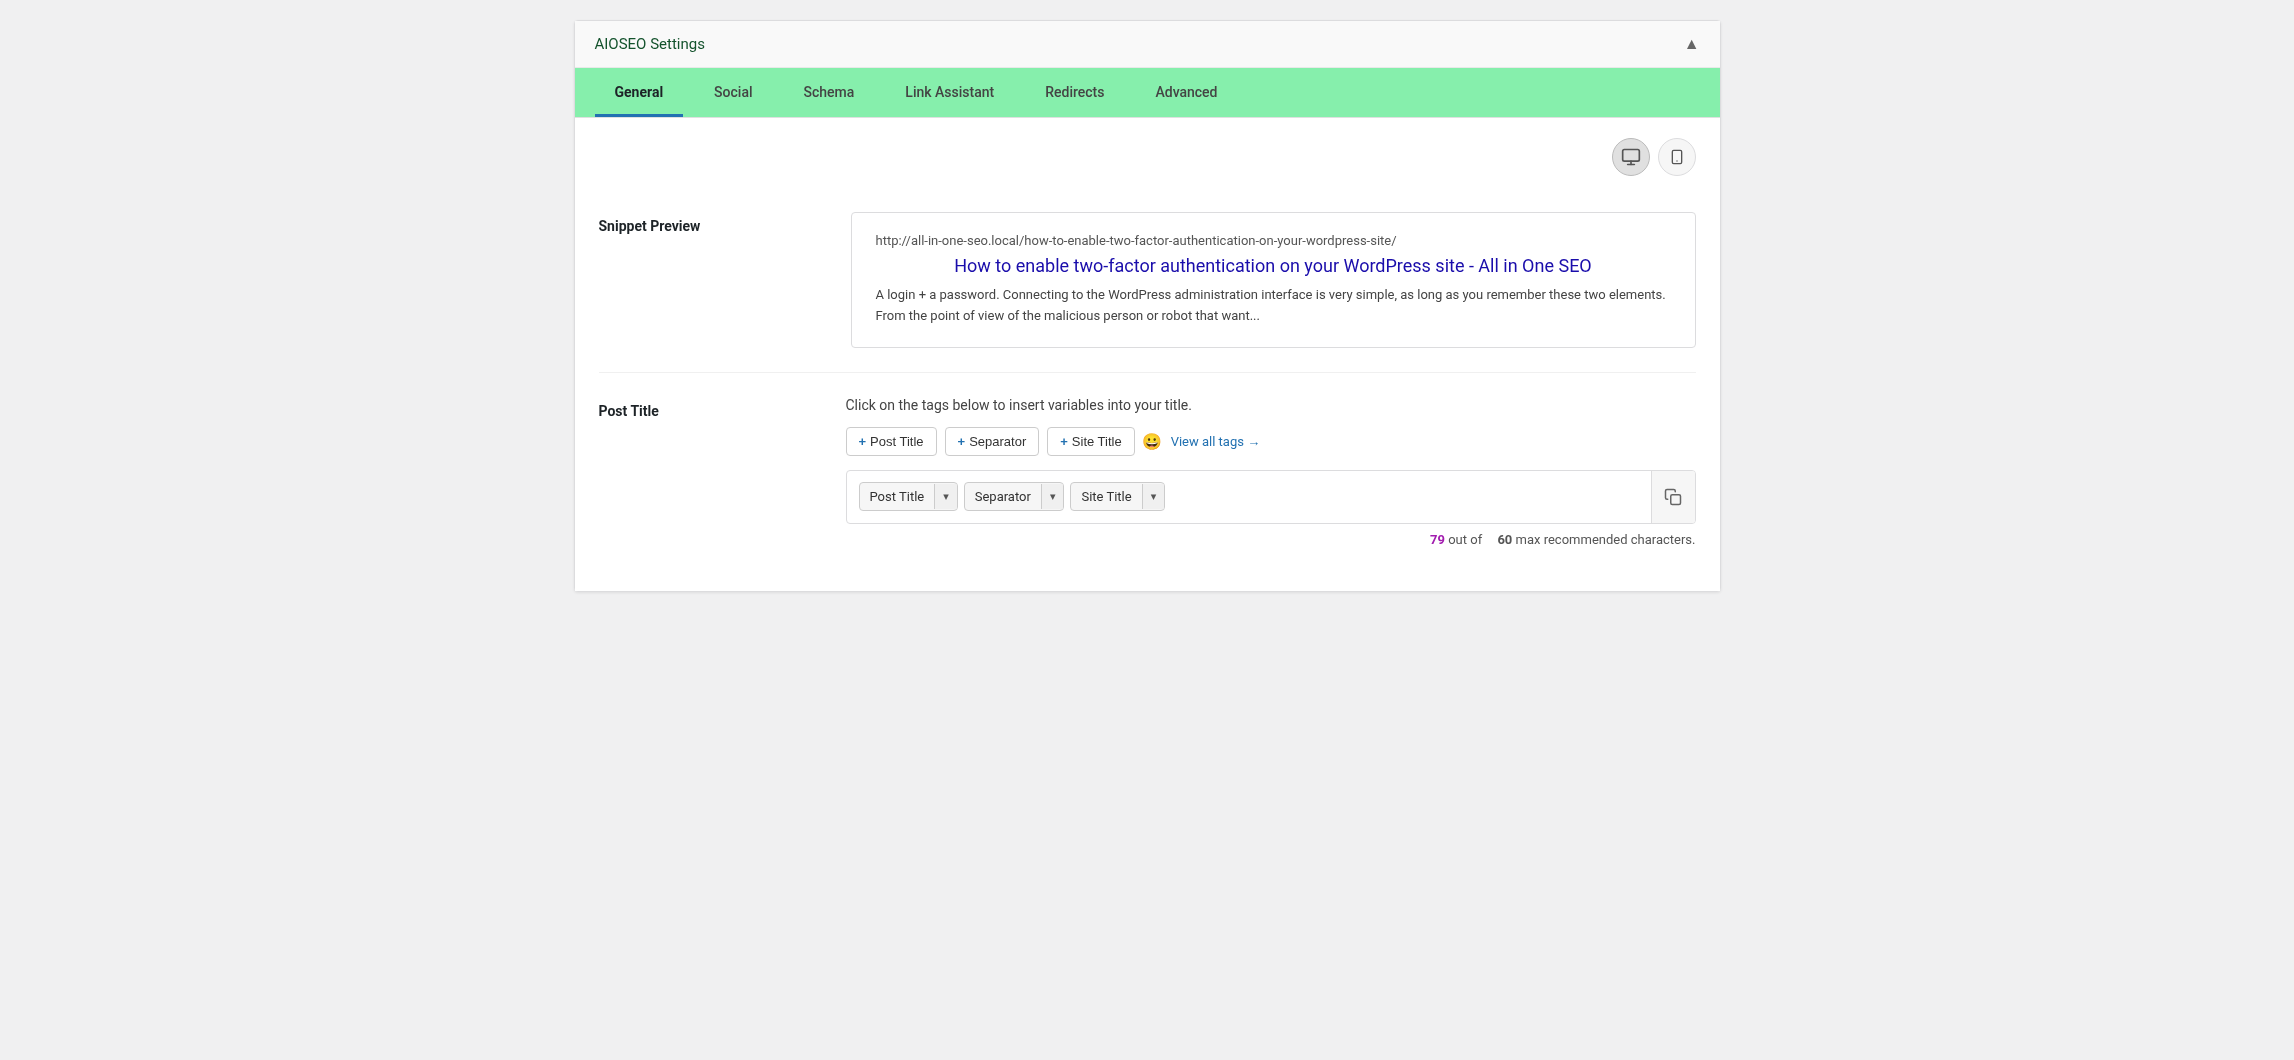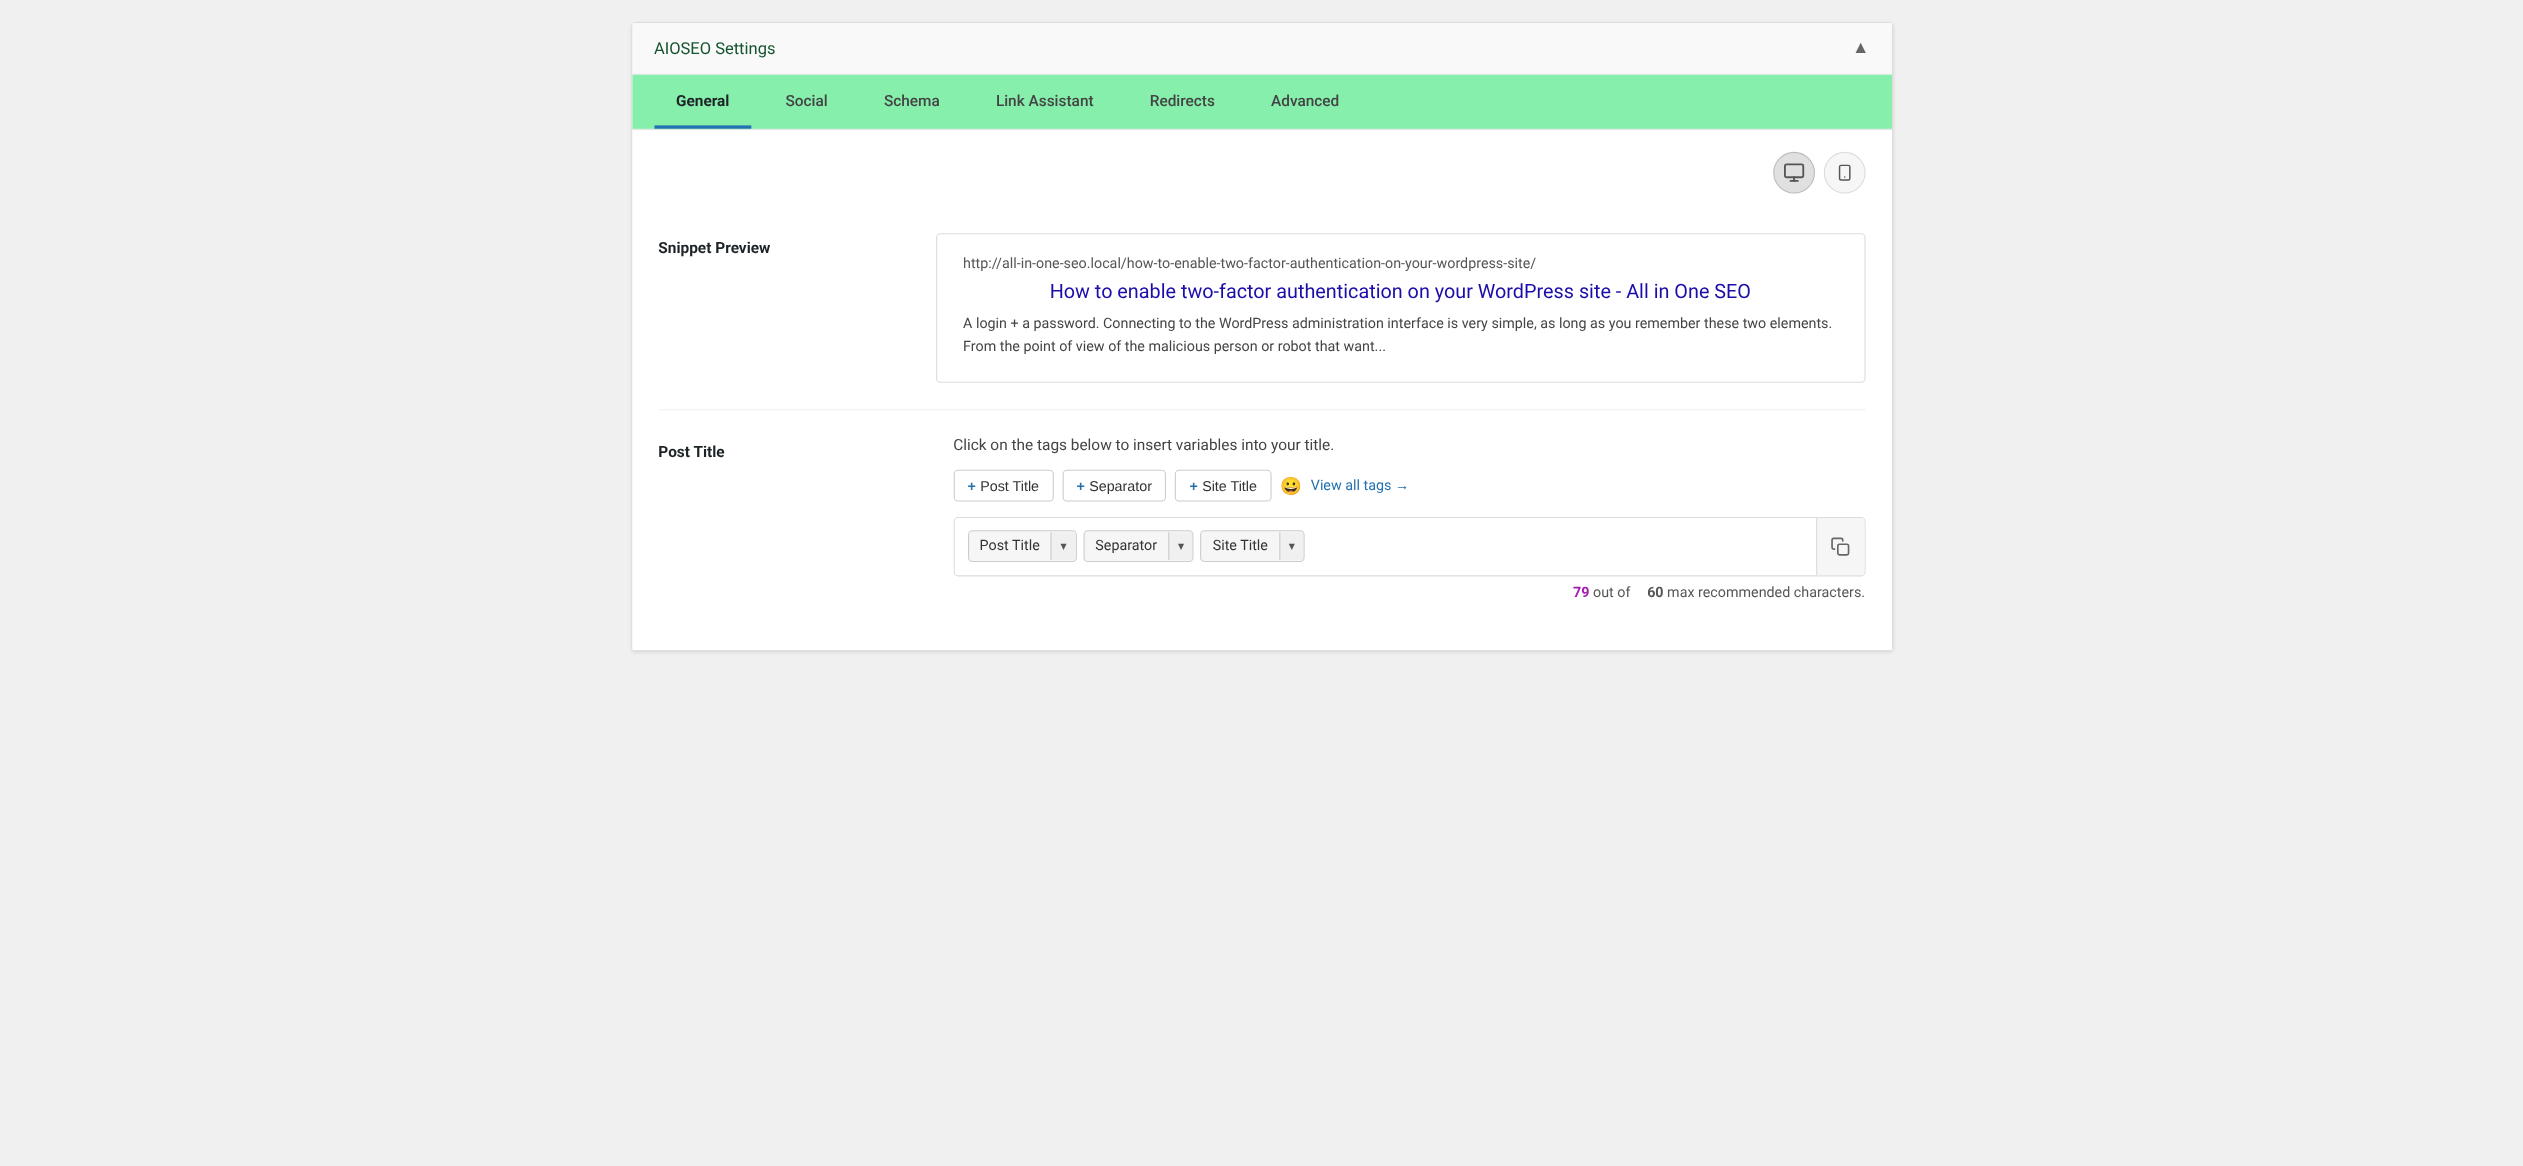--- a/index.html
+++ b/index.html
@@ -150,21 +150,21 @@
       font-size: 13px;
       color: #444;
       line-height: 1.6;
     }
 
     
     .post-title-section {
       display: flex;
       align-items: flex-start;
       padding: 24px 0 20px;
-      gap: 48px;
+      gap: 27px;
       justify-content: center;
     }
 
     .tags-instruction {
       font-size: 14px;
       color: #444;
       margin-bottom: 14px;
     }
 
     .tags-row {

